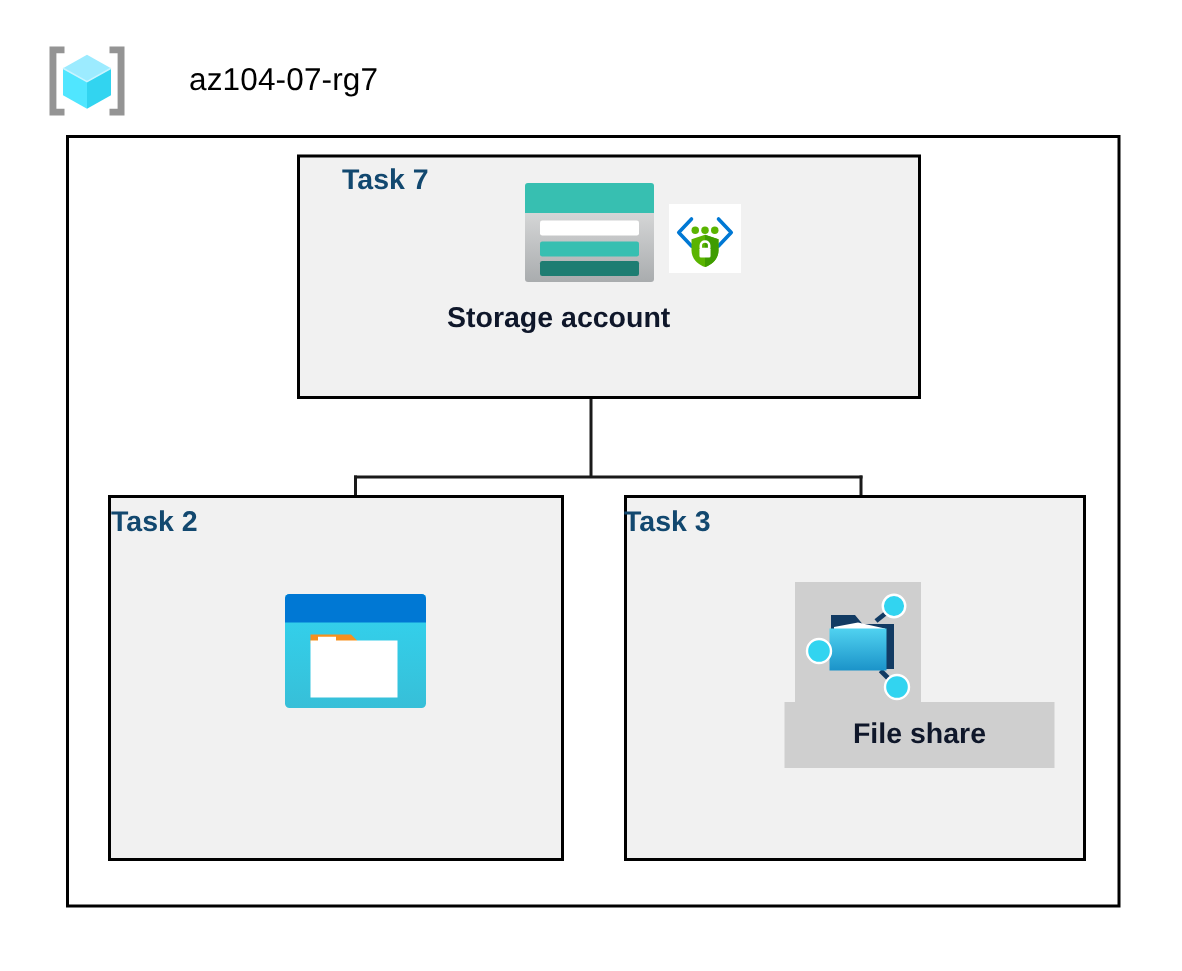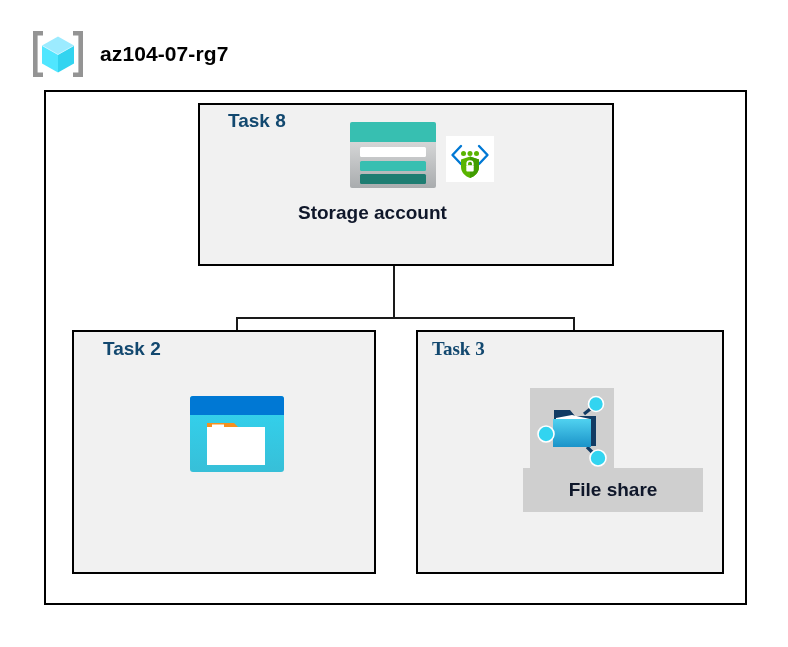--- a/index.html
+++ b/index.html
@@ -25,24 +25,25 @@
     position: absolute;
     left: 30px;
     top: 28px;
     display: flex;
     align-items: center;
     gap: 14px;
   }
   #rg-icon { width: 56px; height: 52px; display: block; }
   #rg-title {
     font-size: 21px;
-    font-weight: bold;
+    font-weight: normal;
     color: #000000;
     letter-spacing: 0.1px;
     white-space: nowrap;
+    margin-left: 26px;
   }
 
   
   .outer-box {
     position: absolute;
     left: 44px;
     top: 90px;
     width: 703px;
     height: 515px;
     border: 2px solid #000000;
@@ -60,22 +61,22 @@
   #task3-box { left: 416px; top: 330px; width: 308px; height: 244px; }
 
   .task-label {
     position: absolute;
     font-size: 19px;
     font-weight: bold;
     color: #12486f;
     white-space: nowrap;
   }
   #task1-label { left: 228px; top: 110px; }
-  #task2-label { left: 103px;  top: 338px; text-align: right; }
-  #task3-label { left: 432px; top: 338px; font-family: Liberation Serif, serif; }
+  #task2-label { left: 74px;  top: 338px; text-align: right; }
+  #task3-label { left: 416px; top: 338px; }
 
   
   .node-label {
     position: absolute;
     font-size: 19px;
     font-weight: bold;
     color: #0f172a;
     white-space: nowrap;
     text-align: center;
   }
@@ -140,21 +141,21 @@
   </div>
 
   <div class="outer-box"></div>
 
   <div class="conn conn-v" id="conn-trunk"></div>
   <div class="conn conn-h" id="conn-bar"></div>
   <div class="conn conn-v" id="conn-left"></div>
   <div class="conn conn-v" id="conn-right"></div>
 
   <div class="task-box" id="task1-box"></div>
-  <div class="task-label" id="task1-label">Task 8</div>
+  <div class="task-label" id="task1-label">Task 7</div>
 
   <svg class="icon-abs" id="storage-icon" viewBox="0 0 86 66">
     <defs>
       <linearGradient id="gStorageBody" x1="0" y1="0" x2="0" y2="1">
         <stop offset="0" stop-color="#e8e8e8"></stop>
         <stop offset="1" stop-color="#a9acae"></stop>
       </linearGradient>
     </defs>
     <rect x="0" y="0" width="86" height="66" rx="2" fill="url(#gStorageBody)"></rect>
     <rect x="0" y="0" width="86" height="20" rx="2" fill="#37bfb1"></rect>

